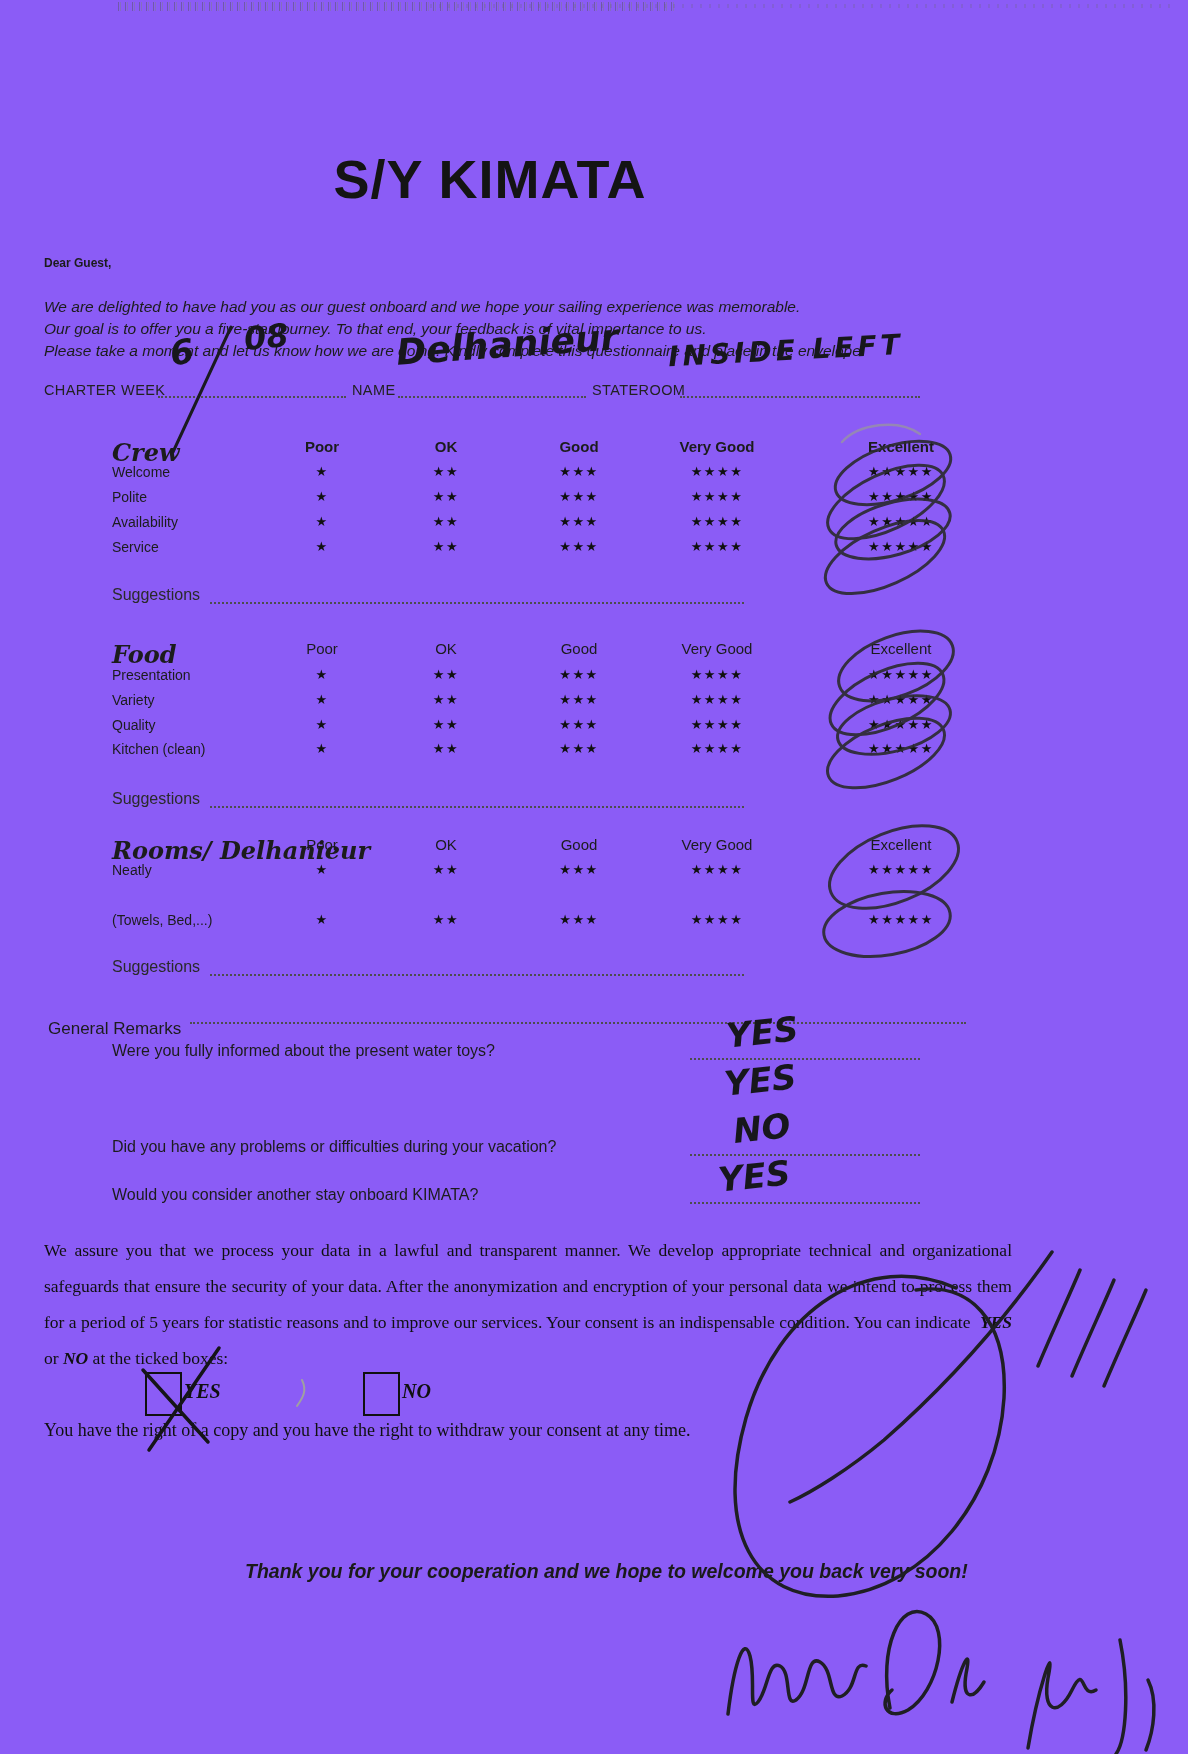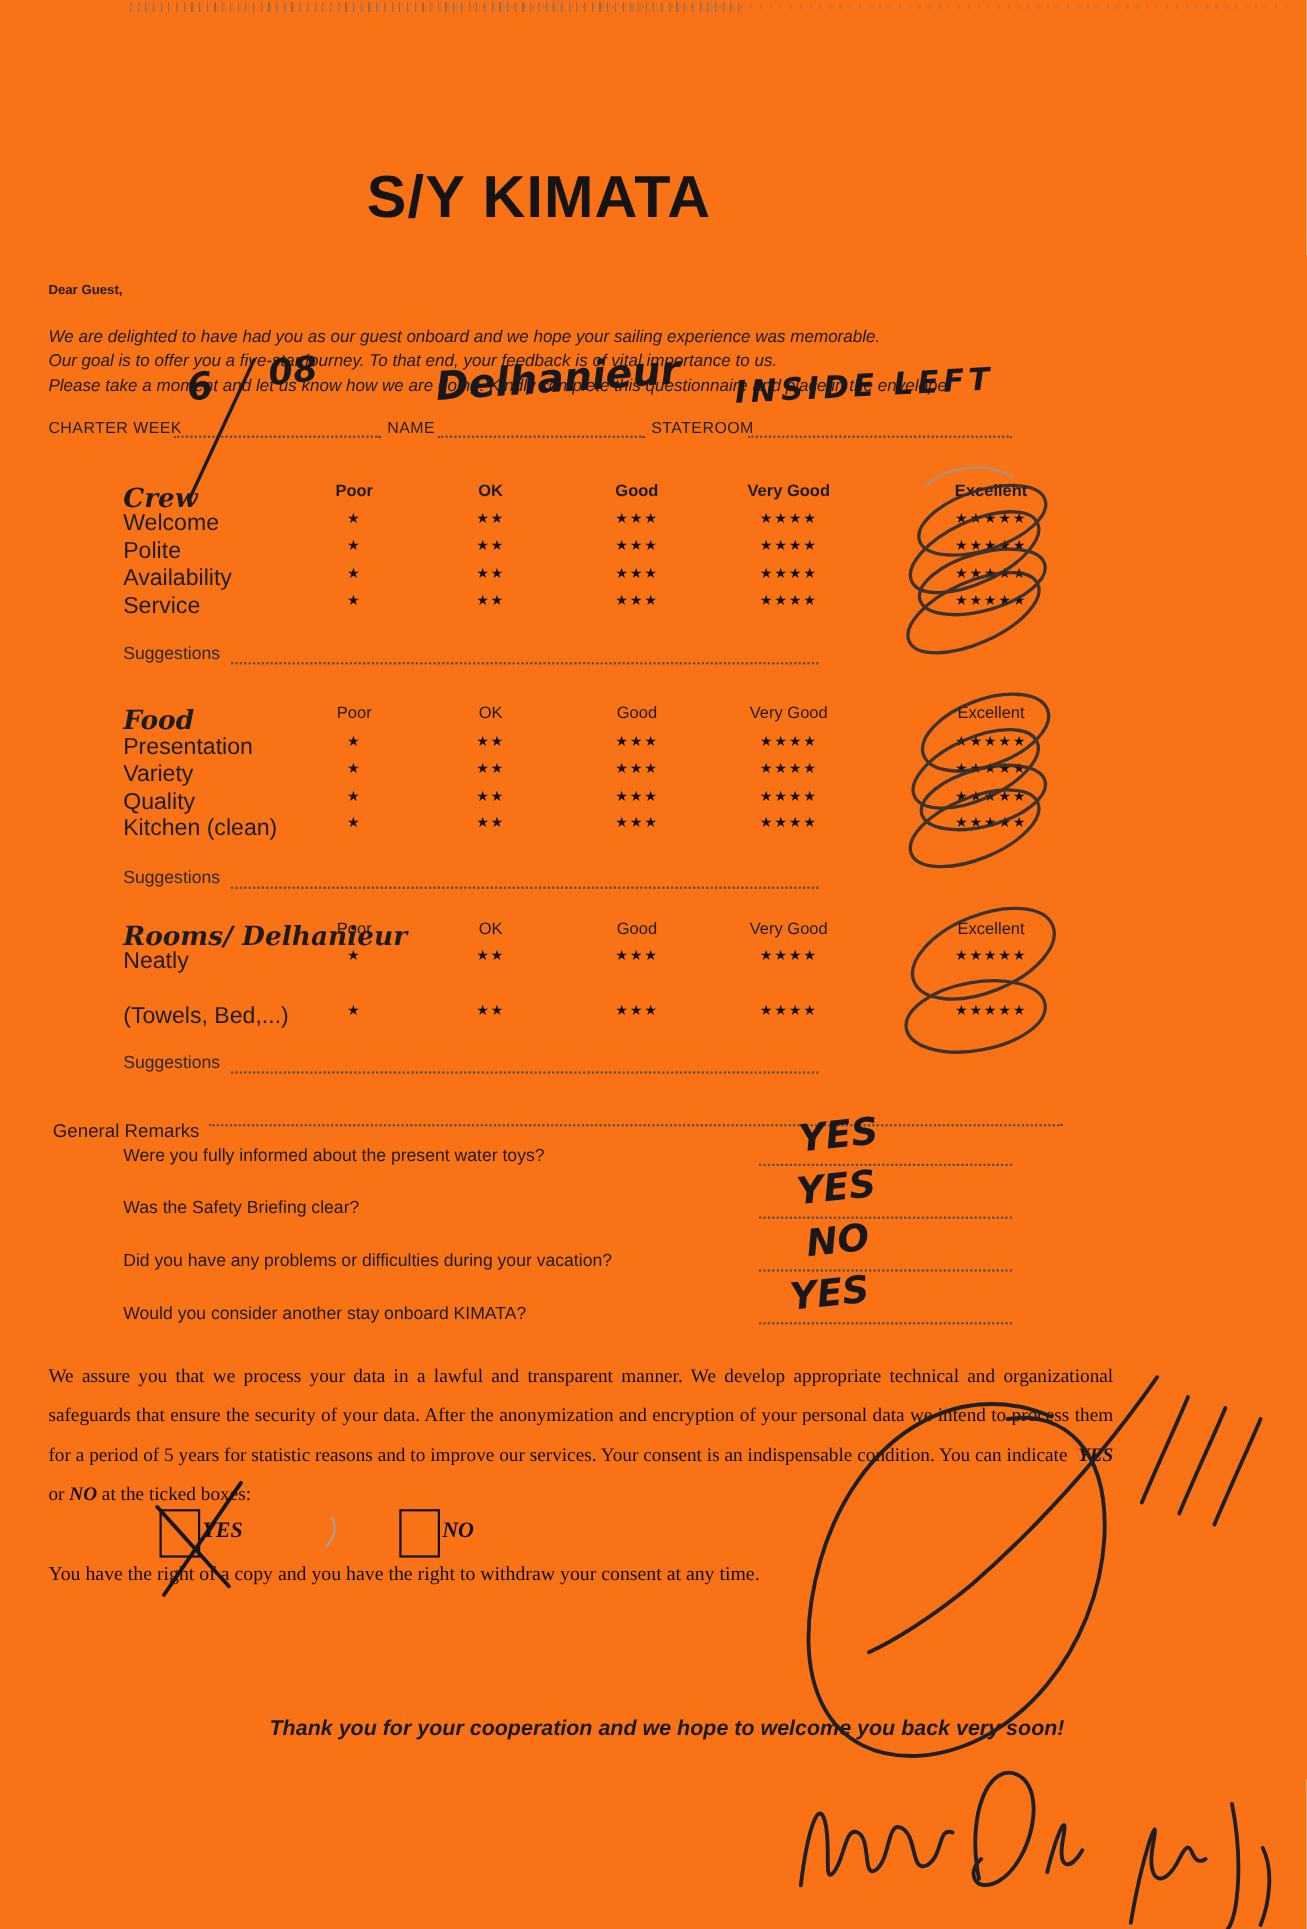--- a/index.html
+++ b/index.html
@@ -1,29 +1,29 @@
 <!DOCTYPE html>
 <html><head>
 <meta charset="utf-8">
 <style>
   html,body{margin:0;padding:0;background:#ffffff;}
-  .page{position:relative;width:1188px;height:1754px;background:#f97316;overflow:hidden;
+  .page{position:relative;width:1188px;height:1754px;background:#8b5cf6;overflow:hidden;
         font-family:"Liberation Sans",sans-serif;color:#1c1c1c;}
   .abs{position:absolute;}
   .script{font-family:"DejaVu Serif",serif;font-style:italic;font-weight:bold;}
   .b{font-weight:bold;}
   .title{top:148px;left:0;width:980px;text-align:center;font-size:54px;font-weight:bold;
          letter-spacing:1px;color:#141414;}
   .greet{top:256px;left:44px;font-size:12px;font-weight:bold;}
   .intro{top:296px;left:44px;width:980px;font-size:15.5px;line-height:22px;font-style:italic;}
   .flabel{font-size:14.5px;letter-spacing:.4px;color:#222;}
   .dot{position:absolute;height:0;border-bottom:2px dotted #4d4d4d;}
   
   .trow{position:absolute;left:112px;width:900px;height:24px;}
-  .rlabel{position:absolute;left:0;font-size:21px;white-space:nowrap;}
+  .rlabel{position:absolute;left:0;font-size:14px;white-space:nowrap;}
   .cc{position:absolute;transform:translateX(-50%);white-space:nowrap;}
   .c1{left:210px}.c2{left:334px}.c3{left:467px}.c4{left:605px}.c5{left:789px}
   .colhead{font-size:15px;}
   .t19{font-size:24px;}
   .stars{font-family:"DejaVu Sans",sans-serif;font-size:13px;letter-spacing:1.5px;color:#101010;}
   .suggl{font-size:16px;color:#2a2a2a;}
   
   .hw{position:absolute;font-family:"DejaVu Sans",sans-serif;font-style:italic;font-weight:bold;
       color:#17171c;white-space:nowrap;}
   .hw-ans{font-size:34px;transform:rotate(-6deg);}
@@ -194,24 +194,20 @@
     <div class="dot" style="left:98px;width:534px;top:16px"></div>
   </div>
 
   <span class="abs gr-label">General Remarks</span>
   <div class="dot" style="top:1022px;left:190px;width:776px"></div>
 
   <div class="qrow" style="top:1042px">
     <span class="qtext">Were you fully informed about the present water toys?</span>
     <div class="dot adot"></div>
   </div>
-  <div class="qrow" style="top:1090px">
-    <span class="qtext">Was the Safety Briefing clear?</span>
-    <div class="dot adot"></div>
-  </div>
   <div class="qrow" style="top:1138px">
     <span class="qtext">Did you have any problems or difficulties during your vacation?</span>
     <div class="dot adot"></div>
   </div>
   <div class="qrow" style="top:1186px">
     <span class="qtext">Would you consider another stay onboard KIMATA?</span>
     <div class="dot adot"></div>
   </div>
 
   <span class="hw hw-ans" style="top:1012px;left:726px">YES</span>

